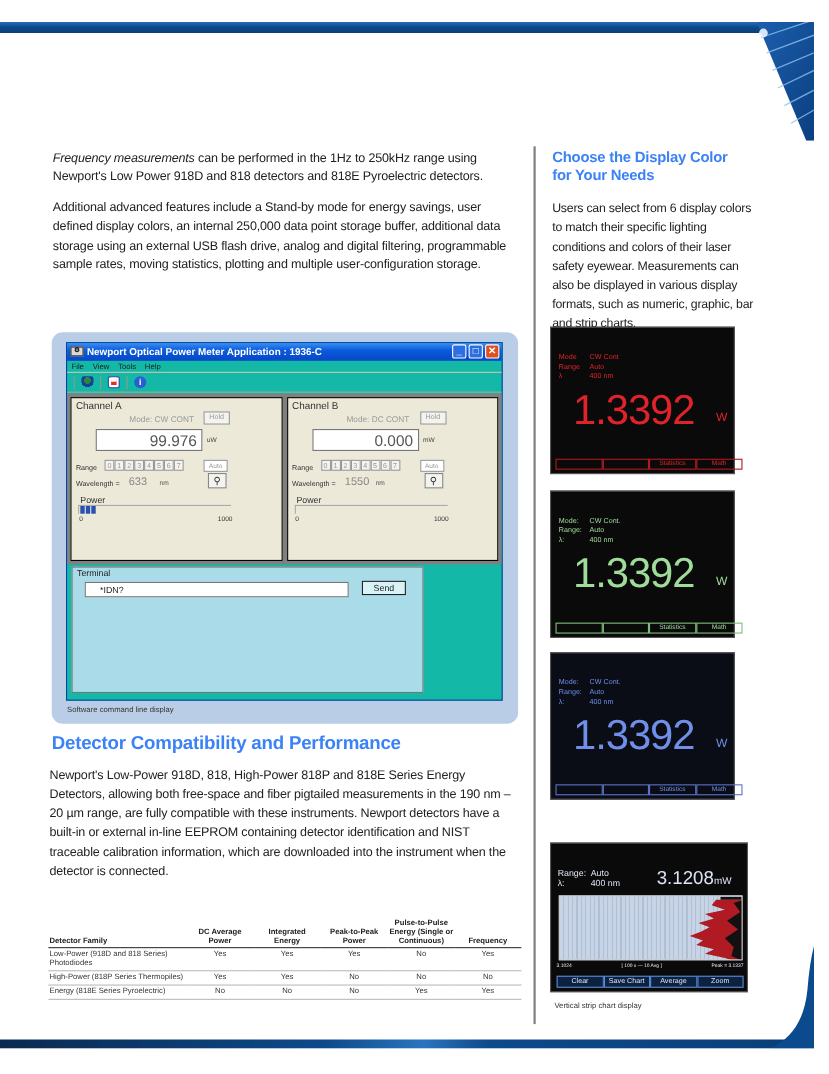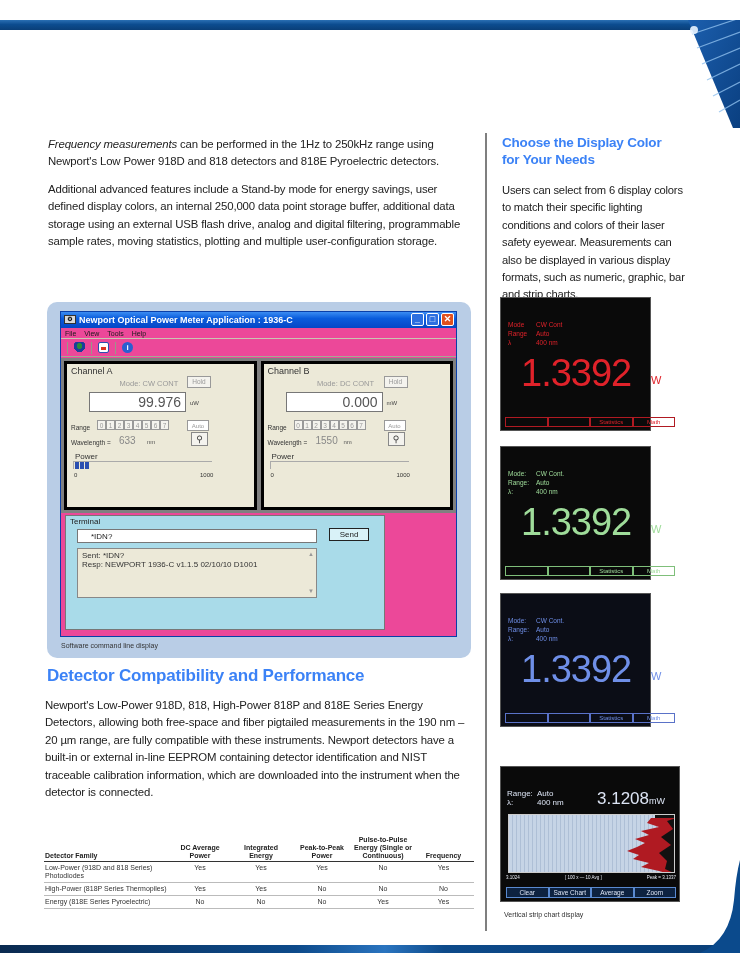--- a/index.html
+++ b/index.html
@@ -19,34 +19,34 @@
   .divider { position: absolute; left: 485px; top: 133px; width: 2px; height: 798px; background: #7f7f7f; }
 
   
   .left-col { position: absolute; left: 48px; top: 136px; width: 420px; }
   .para { font-size: 11.4px; line-height: 17.4px; color: #222; margin-bottom: 10px; letter-spacing: -0.15px; }
   .para em { font-style: italic; }
 
   
   .sw-panel { position: absolute; left: 47px; top: 302px; width: 424px; height: 356px;
     background: #b9cde6; border-radius: 10px; }
-  .win { position: absolute; left: 60px; top: 311px; width: 397px; height: 326px; background: #ec4899;
+  .win { position: absolute; left: 60px; top: 311px; width: 397px; height: 326px; background: #14b8a6;
     border: 1px solid #0a3fa8; }
   .win-title { height: 16px; background: linear-gradient(180deg, #3b8cf2 0%, #0a5cdc 40%, #0646c6 100%);
     color: #fff; font-size: 9px; font-weight: bold; line-height: 16px; padding-left: 18px; position: relative; }
   .win-title .app-icon { position: absolute; left: 3px; top: 3px; width: 12px; height: 9px; background: #d8d8d8; border: 1px solid #333; font-size: 6px; line-height: 7px; color: #000; text-align: center; }
   .win-btns { position: absolute; right: 2px; top: 1px; display: flex; gap: 2px; }
   .wbtn { width: 13px; height: 13px; border: 1px solid #fff; border-radius: 2px; background: #2d6fe0; color: #fff; font-size: 9px; line-height: 11px; text-align: center; }
   .wbtn.close { background: #e0501e; }
   .menubar { height: 11px; font-size: 7px; line-height: 11px; display: flex; gap: 8px; padding-left: 4px; border-bottom: 1px solid #c9c5b2; }
   .toolbar { height: 18px; display: flex; align-items: center; gap: 6px; padding-left: 6px; border-bottom: 1px solid #a8a595; }
   .tb-icon { width: 11px; height: 11px; border-radius: 2px; }
   .tb-sep { width: 1px; height: 12px; background: #9a9788; }
   .channels { position: absolute; left: 0; top: 46px; width: 395px; height: 155px; background: #808080; padding: 3px; display: flex; gap: 4px; }
-  .chan { flex: 1; background: #ece9d8; border: 3px solid #000000; position: relative; font-size: 7px; color: #333; }
+  .chan { flex: 1; background: #ece9d8; border: 1px solid #000000; position: relative; font-size: 7px; color: #333; }
   .chan-title { position: absolute; left: 4px; top: 2px; font-size: 9px; color: #333; }
   .chan-mode { position: absolute; left: 42px; top: 15px; width: 80px; text-align: center; font-size: 7.5px; color: #999; }
   .hold { position: absolute; left: 120px; top: 12px; width: 24px; height: 12px; border: 1px solid #999; background: #f4f3ee; font-size: 6.5px; color: #999; text-align: center; line-height: 10px; }
   .readout { position: absolute; left: 22px; top: 28px; width: 97px; height: 20px; background: #fff; border: 1px solid #777; font-size: 14px; color: #555; text-align: right; padding-right: 4px; line-height: 19px; }
   .unit { position: absolute; left: 123px; top: 36px; font-size: 6px; color: #444; }
   .range-lbl { position: absolute; left: 4px; top: 60px; font-size: 6.5px; }
   .range-box { position: absolute; left: 30px; top: 56px; display: flex; }
   .range-box span { width: 9px; height: 10px; border: 1px solid #999; background: #f4f3ee; font-size: 6.5px; color: #999; text-align: center; line-height: 9px; }
   .auto-btn { position: absolute; left: 120px; top: 56px; width: 22px; height: 11px; border: 1px solid #999; background: #fff; font-size: 6px; color: #999; text-align: center; line-height: 10px; }
   .zoom-btn { position: absolute; left: 124px; top: 68px; width: 17px; height: 14px; border: 1px solid #888; background: #f4f3ee; text-align: center; font-size: 9px; line-height: 13px; color: #333; }
@@ -79,21 +79,21 @@
   .det-table thead tr { border-bottom: 1.5px solid #333; }
   .det-table td { text-align: center; padding: 2px 1px; line-height: 8px; vertical-align: top; border-bottom: 1px solid #bbb; }
   .det-table td:first-child { text-align: left; }
   .det-table tbody tr:last-child { border-bottom: 1.5px solid #333; }
 
   
   .right-col { position: absolute; left: 502px; top: 134px; width: 190px; }
   .h-display { font-size: 13.5px; line-height: 17px; letter-spacing: -0.2px; }
   .rc-text { margin-top: 14px; font-size: 11.2px; line-height: 17.4px; color: #222; letter-spacing: -0.2px; }
 
-  .lcd { position: absolute; left: 500px; width: 151px; height: 134px; background: #0a0a0a; border: 1px solid #555; }
+  .lcd { position: absolute; left: 500px; width: 168px; height: 134px; background: #0a0a0a; border: 1px solid #555; }
   .lcd .meta { position: absolute; left: 7px; top: 22px; font-size: 6.5px; line-height: 9px; }
   .lcd .meta div { display: flex; }
   .lcd .meta span:first-child { width: 28px; }
   .lcd .big { position: absolute; left: 20px; top: 54px; font-size: 38px; letter-spacing: -1px; }
   .lcd .bigunit { position: absolute; left: 150px; top: 76px; font-size: 11px; }
   .lcd .softkeys { position: absolute; left: 4px; bottom: 3px; width: 170px; height: 10px; display: flex; }
   .lcd .softkeys span { flex: 1; border: 1px solid; font-size: 6px; text-align: center; line-height: 8px; }
   .lcd.red { top: 297px; }
   .lcd.red { color: #e0222a; }
   .lcd.red .softkeys span { border-color: #b01a22; }
@@ -233,28 +233,20 @@
       <div class="power-bar"></div>
       <span class="pw-min">0</span>
       <span class="pw-max">1000</span>
     </div>
   </div>
 
   <div class="terminal">
     <span class="term-title">Terminal</span>
     <div class="term-input">*IDN?</div>
     <div class="send-btn">Send</div>
-    <div class="term-out">
-      <div>Sent: *IDN?</div>
-      <div>Resp: NEWPORT 1936-C v1.1.5 02/10/10 D1001</div>
-      <div class="term-scroll">
-          <span>▲</span>
-          <span>▼</span>
-        </div>
-    </div>
   </div>
 </div>
 <div class="sw-caption">Software command line display</div>
 
 <h2 class="h-blue h-detector">Detector Compatibility and Performance</h2>
 <div class="det-text">
   <p class="para">Newport's Low-Power 918D, 818, High-Power 818P and 818E Series Energy Detectors, allowing both free-space and fiber pigtailed measurements in the 190 nm – 20 µm range, are fully compatible with these instruments. Newport detectors have a built-in or external in-line EEPROM containing detector identification and NIST traceable calibration information, which are downloaded into the instrument when the detector is connected.</p>
 </div>
 
 <table class="det-table">

